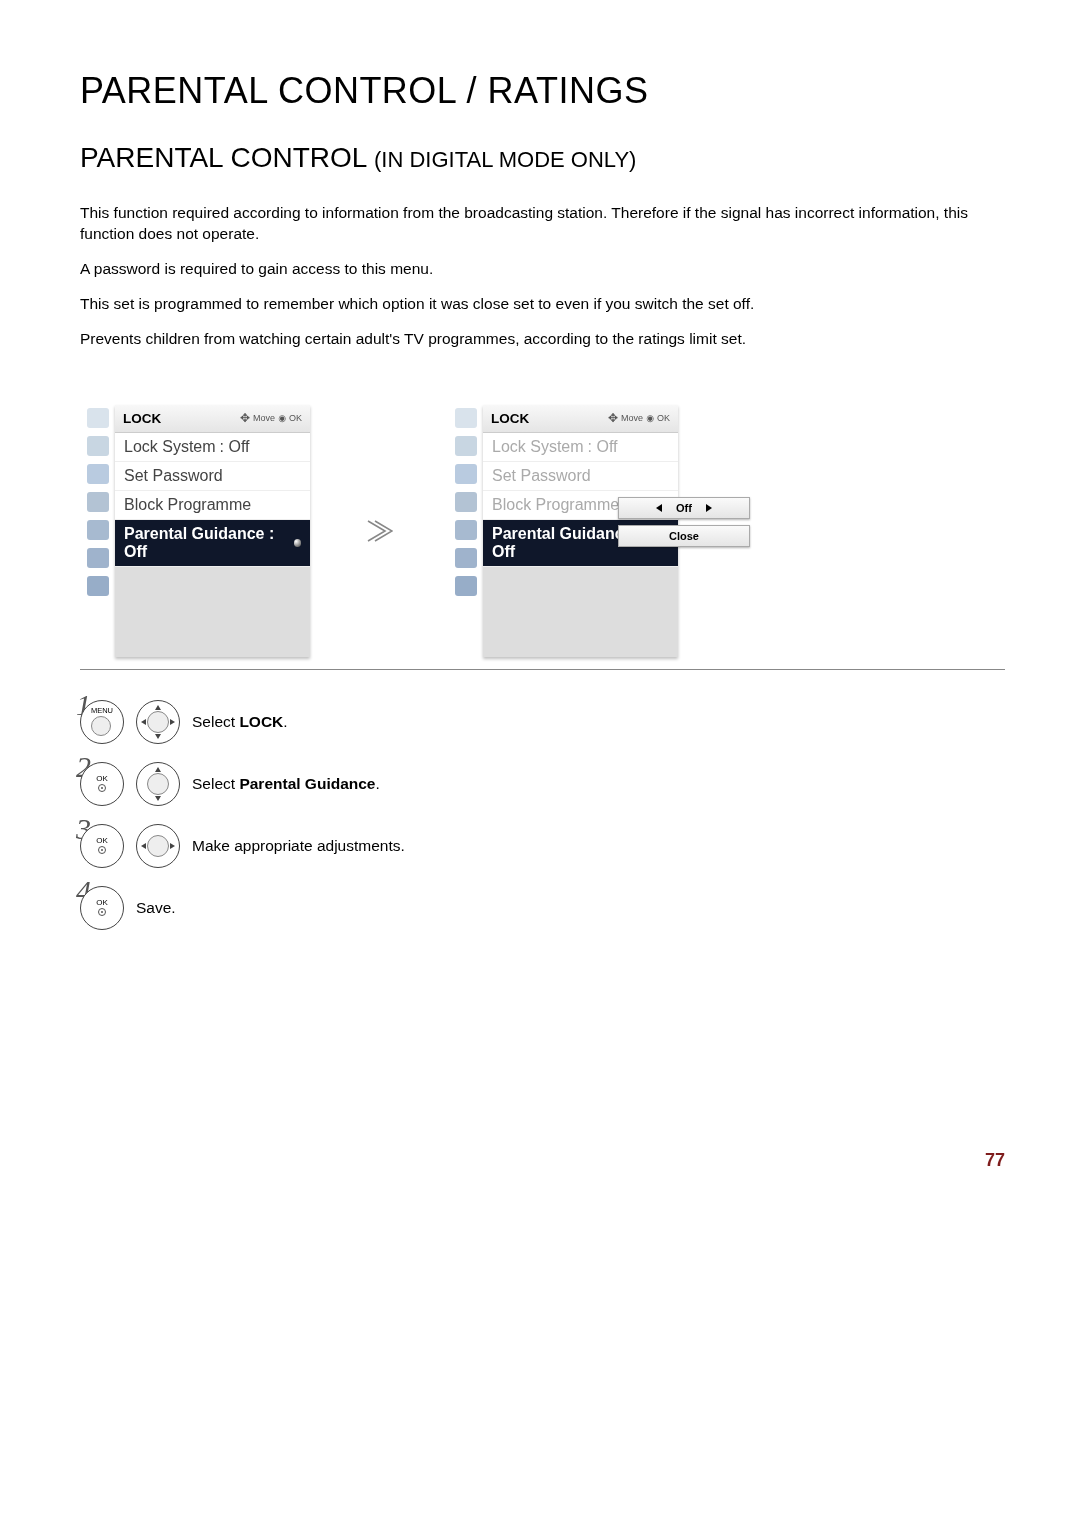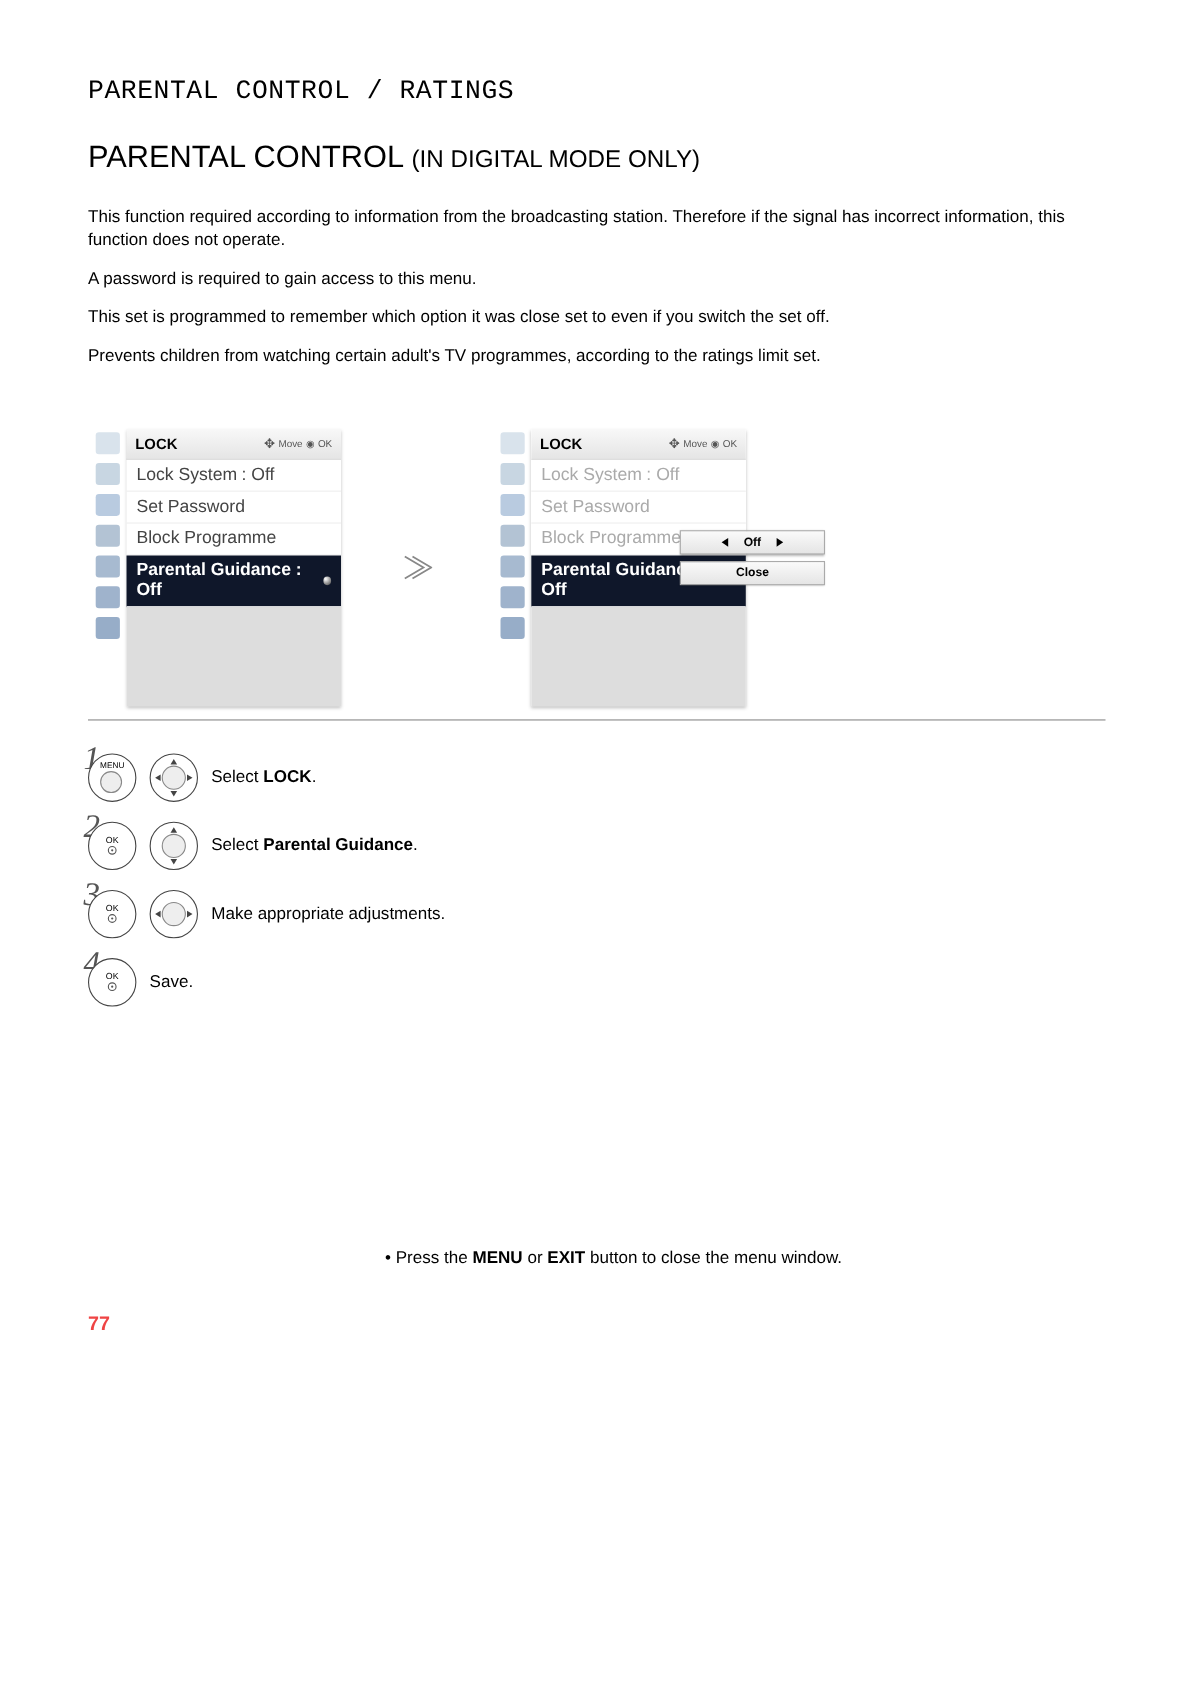--- a/index.html
+++ b/index.html
@@ -5,25 +5,25 @@
   body {
     font-family: Arial, Helvetica, sans-serif;
     margin: 0;
     padding: 70px 75px 60px 80px;
     width: 1080px;
     box-sizing: border-box;
     color: #000;
     background: #fff;
   }
   h1 {
-    font-size: 24px;
+    font-size: 36px;
     font-weight: 500;
     letter-spacing: 0.5px;
     margin: 0 0 30px 0;
-    font-family: Liberation Mono, monospace;
+    font-family: Liberation Sans, sans-serif;
   }
   h2 {
     font-size: 28px;
     font-weight: 500;
     margin: 12px 0 29px 0;
     font-family: "Trebuchet MS", Arial, sans-serif;
   }
   h2 .sub {
     font-size: 22px;
   }
@@ -248,22 +248,22 @@
 
   .footer-notes {
     margin-top: 220px;
     font-size: 15.5px;
     padding-left: 270px;
   }
   .footer-notes .note {
     margin-bottom: 14px;
   }
   .page-num {
-    text-align: left;
-    color: #ef4444;
+    text-align: right;
+    color: #7f1d1d;
     font-weight: bold;
     font-size: 18px;
     margin-top: 40px;
   }
 
   .ic-placeholder {
     width: 22px; height: 20px;
     border-radius: 3px;
   }
   .bg1{background:#d9e3ec;}
@@ -484,18 +484,15 @@
       <div class="circ">
           <div class="ok-lbl"><span>OK</span><span class="ring"></span></div>
         </div>
     </div>
     <div class="step-text">Save.</div>
   </div>
 
 </div>
 
 <div class="footer-notes">
-  <div class="note">
-    <span>• Press the </span><b>MENU</b><span> or </span><b>EXIT</b><span> button to close the menu window.</span>
-  </div>
 </div>
 
 <div class="page-num">77</div>
 
 </body></html>

